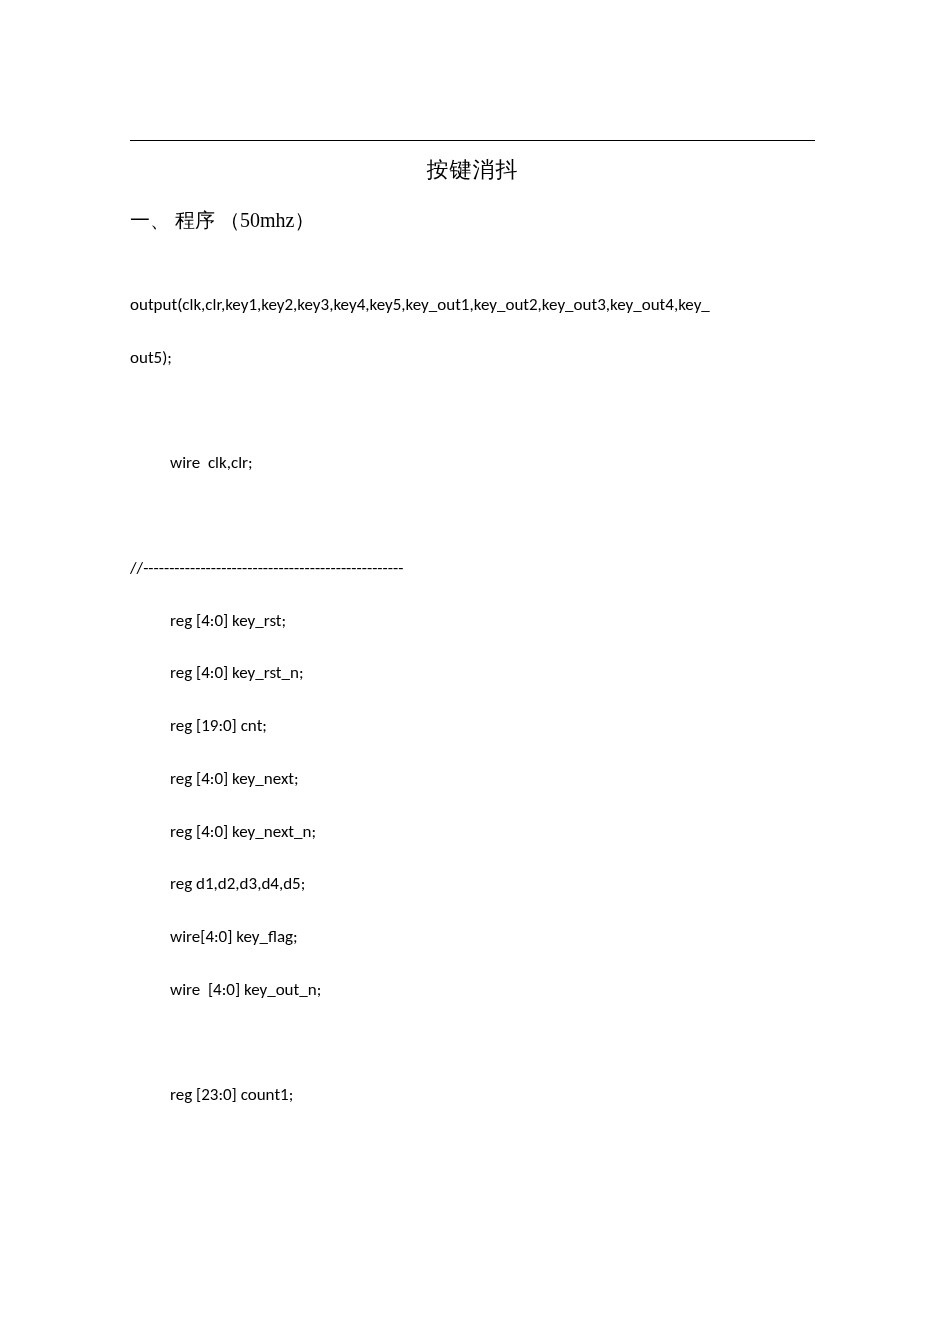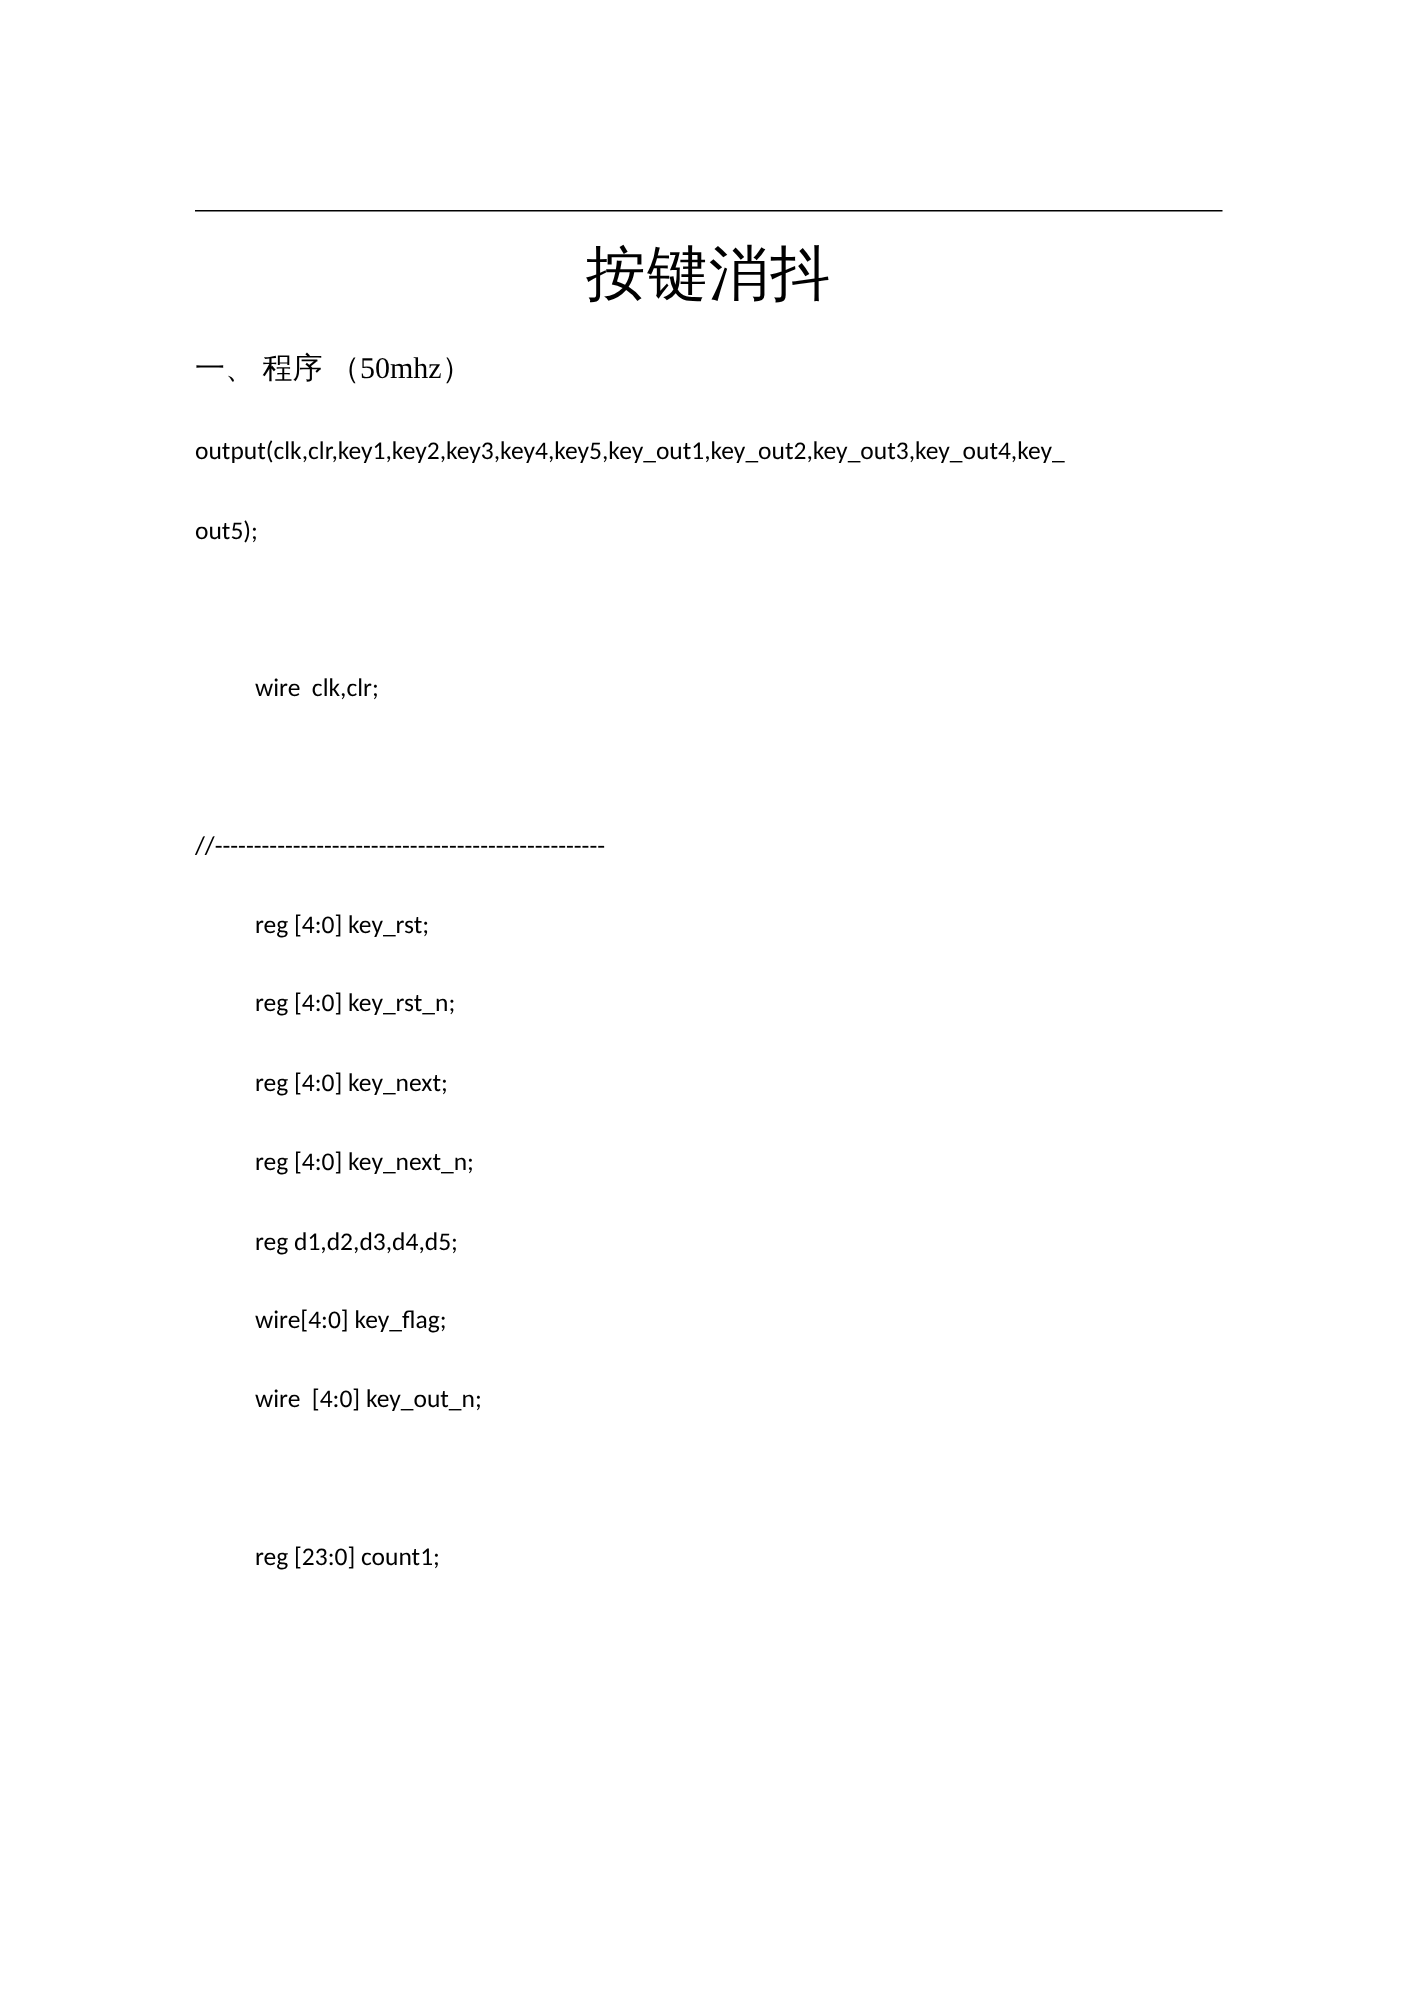--- a/index.html
+++ b/index.html
@@ -14,30 +14,30 @@
     .page {
       padding: 140px 130px 0 130px;
     }
     .hr-top {
       border: none;
       border-top: 1.5px solid #000;
       margin-bottom: 14px;
     }
     .title {
       text-align: center;
-      font-size: 40px;
+      font-size: 22px;
       font-weight: normal;
       font-family: "SimSun", serif;
       margin-bottom: 22px;
       letter-spacing: 1px;
     }
     .section-heading {
       font-size: 20px;
       font-family: "SimSun", serif;
-      margin-bottom: 3px;
+      margin-bottom: 32px;
     }
     .section-heading .paren {
       font-family: "SimSun", serif;
     }
     .code-block {
       font-family: "Calibri", "Arial", sans-serif;
       font-size: 17px;
       line-height: 1.55;
       white-space: pre;
       color: #000;
@@ -61,20 +61,21 @@
 
   <div class="code-block">
 <div class="ind1">output(clk,clr,key1,key2,key3,key4,key5,key_out1,key_out2,key_out3,key_out4,key_</div>
 <div class="ind1">out5);</div>
 <div class="blank"></div>
 <div class="ind2">wire  clk,clr;</div>
 <div class="blank"></div>
 <div class="ind1">//--------------------------------------------------</div>
 <div class="ind2">reg [4:0] key_rst;</div>
 <div class="ind2">reg [4:0] key_rst_n;</div>
+<div class="ind2">reg [19:0] cnt;</div>
 <div class="ind2">reg [4:0] key_next;</div>
 <div class="ind2">reg [4:0] key_next_n;</div>
 <div class="ind2">reg d1,d2,d3,d4,d5;</div>
 <div class="ind2">wire[4:0] key_flag;</div>
 <div class="ind2">wire  [4:0] key_out_n;</div>
 <div class="blank"></div>
 <div class="ind2">reg [23:0] count1;</div>
 
 
 

